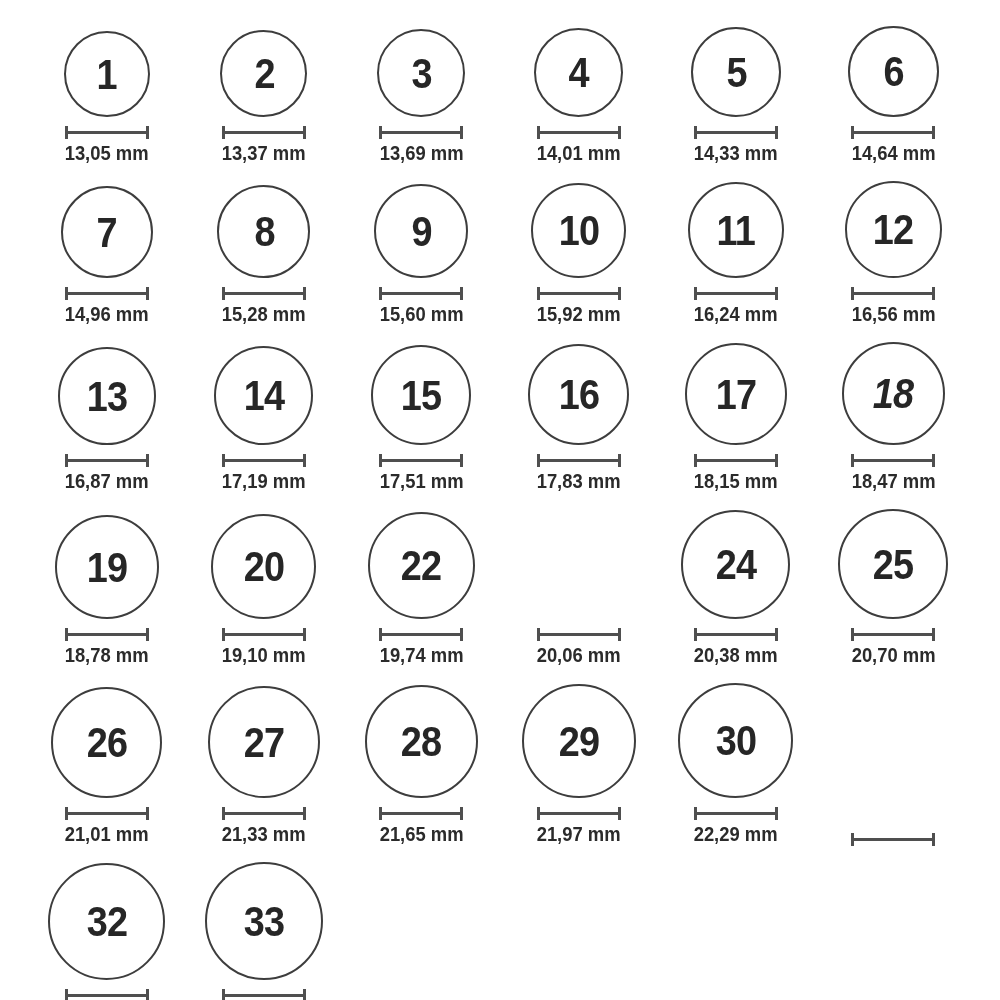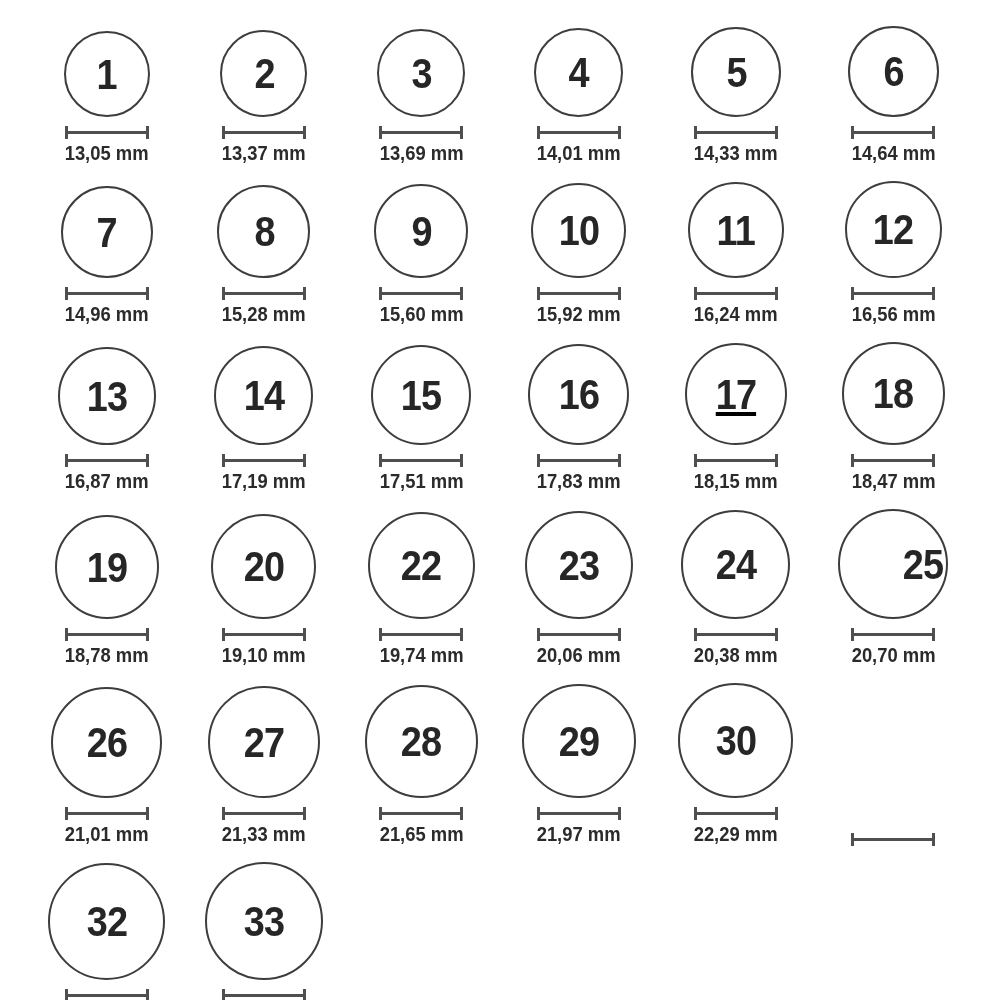--- a/index.html
+++ b/index.html
@@ -186,28 +186,28 @@
         <div class="label">17,51 mm</div>
       </div>
       <div class="cell">
         <div class="circle" style="width: 101px; height: 101px; text-align: right;">
           <span class="num">16</span>
         </div>
         <div class="measure"></div>
         <div class="label">17,83 mm</div>
       </div>
       <div class="cell">
-        <div class="circle" style="width: 102px; height: 102px; text-decoration: underline;">
+        <div class="circle" style="width: 102px; height: 102px;">
           <span class="num">17</span>
         </div>
         <div class="measure"></div>
         <div class="label">18,15 mm</div>
       </div>
       <div class="cell">
-        <div class="circle" style="width: 103px; height: 103px;">
+        <div class="circle" style="width: 103px; height: 103px; font-style: italic;">
           <span class="num">18</span>
         </div>
         <div class="measure"></div>
         <div class="label">18,47 mm</div>
       </div>
       <div class="cell">
         <div class="circle" style="width: 104px; height: 104px;">
           <span class="num">19</span>
         </div>
         <div class="measure"></div>
@@ -221,35 +221,32 @@
         <div class="label">19,10 mm</div>
       </div>
       <div class="cell">
         <div class="circle" style="width: 107px; height: 107px;">
           <span class="num">22</span>
         </div>
         <div class="measure"></div>
         <div class="label">19,74 mm</div>
       </div>
       <div class="cell">
-        <div class="circle" style="width: 108px; height: 108px;">
-          <span class="num">23</span>
-        </div>
         <div class="measure"></div>
         <div class="label">20,06 mm</div>
       </div>
       <div class="cell">
         <div class="circle" style="width: 109px; height: 109px;">
           <span class="num">24</span>
         </div>
         <div class="measure"></div>
         <div class="label">20,38 mm</div>
       </div>
       <div class="cell">
-        <div class="circle" style="width: 110px; height: 110px; justify-content: flex-end;">
+        <div class="circle" style="width: 110px; height: 110px;">
           <span class="num">25</span>
         </div>
         <div class="measure"></div>
         <div class="label">20,70 mm</div>
       </div>
       <div class="cell">
         <div class="circle" style="width: 111px; height: 111px;">
           <span class="num">26</span>
         </div>
         <div class="measure"></div>

